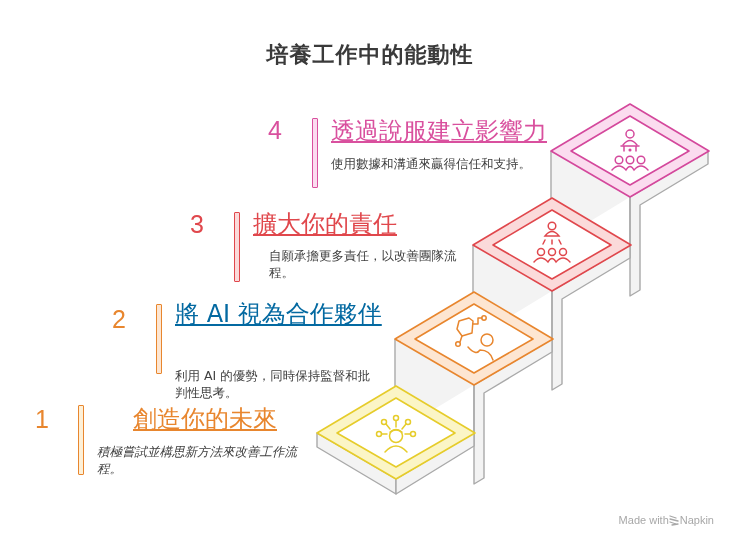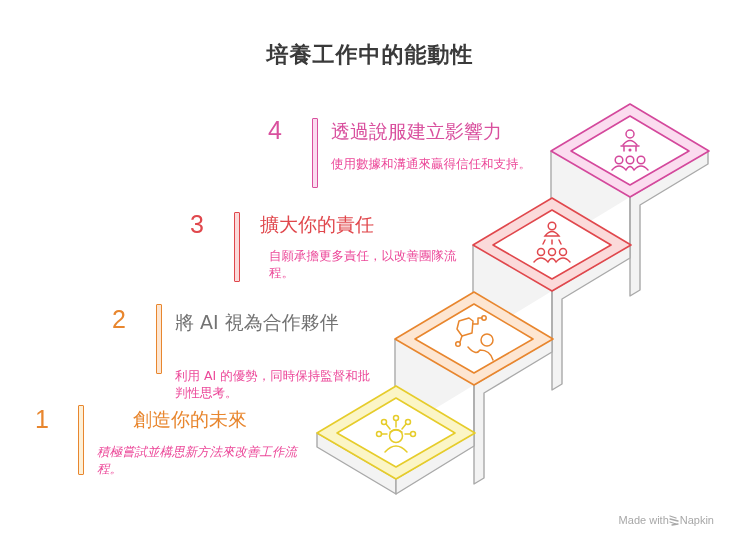--- a/index.html
+++ b/index.html
@@ -12,24 +12,24 @@
     font-size: 22px; font-weight: bold; color: #3a3a3a; letter-spacing: 1px;
   }
   .step { position: absolute; }
   .step .num {
     position: absolute; font-family: "Liberation Sans", sans-serif; font-size: 25px; line-height: 28px;
   }
   .step .bar {
     position: absolute; width: 4px; height: 68px; border: 1.5px solid; border-radius: 1px;
   }
   .step .head {
-    position: absolute; font-size: 19px; line-height: 24px; white-space: nowrap;
+    position: absolute; font-size: 24px; line-height: 24px; white-space: nowrap; text-decoration: underline;
   }
   .step .desc {
-    position: absolute; font-size: 12.5px; line-height: 17px; color: #ec4899; width: 205px;
+    position: absolute; font-size: 12.5px; line-height: 17px; color: #404040; width: 205px;
   }
   svg.stairs { position: absolute; left: 0; top: 0; }
   .footer {
     position: absolute; right: 26px; bottom: 16px; font-family: "Liberation Sans", sans-serif;
     font-size: 11px; color: #a8a8a8; display: flex; align-items: center; gap: 0;
   }
 </style>
 </head>
 <body>
 
@@ -130,28 +130,28 @@
 <div class="step" style="left:0;top:0;">
   <div class="num" style="left:268px;top:116px;color:#d9509e;">4</div>
   <div class="bar" style="left:312px;top:118px;border-color:#d9509e;background:#fbdcef;"></div>
   <div class="head" style="left:331px;top:119px;color:#d9509e;">透過說服建立影響力</div>
   <div class="desc" style="left:331px;top:155px;">使用數據和溝通來贏得信任和支持。</div>
 </div>
 
 <div class="step" style="left:0;top:0;">
   <div class="num" style="left:190px;top:210px;color:#e0474c;">3</div>
   <div class="bar" style="left:234px;top:212px;border-color:#e0474c;background:#fbdada;"></div>
-  <div class="head" style="left:260px;top:212px;color:#e0474c;">擴大你的責任</div>
+  <div class="head" style="left:253px;top:212px;color:#e0474c;">擴大你的責任</div>
   <div class="desc" style="left:253px;top:247px;margin-left:16px;">自願承擔更多責任，以改善團隊流程。</div>
 </div>
 
 <div class="step" style="left:0;top:0;">
   <div class="num" style="left:112px;top:305px;color:#e8862e;">2</div>
   <div class="bar" style="left:156px;top:304px;border-color:#e8862e;background:#fde6d2;"></div>
-  <div class="head" style="left:175px;top:310px;color:#737373;">將 AI 視為合作夥伴</div>
+  <div class="head" style="left:175px;top:302px;color:#0369a1;">將 AI 視為合作夥伴</div>
   <div class="desc" style="left:175px;top:341px;margin-top:26px;">利用 AI 的優勢，同時保持監督和批判性思考。</div>
 </div>
 
 <div class="step" style="left:0;top:0;">
   <div class="num" style="left:35px;top:405px;color:#e8862e;">1</div>
   <div class="bar" style="left:78px;top:405px;border-color:#e8862e;background:#fdf0d8;"></div>
   <div class="head" style="left:97px;top:407px;color:#e8862e;margin-left:36px;">創造你的未來</div>
   <div class="desc" style="left:97px;top:443px;font-style:italic;">積極嘗試並構思新方法來改善工作流程。</div>
 </div>
 

